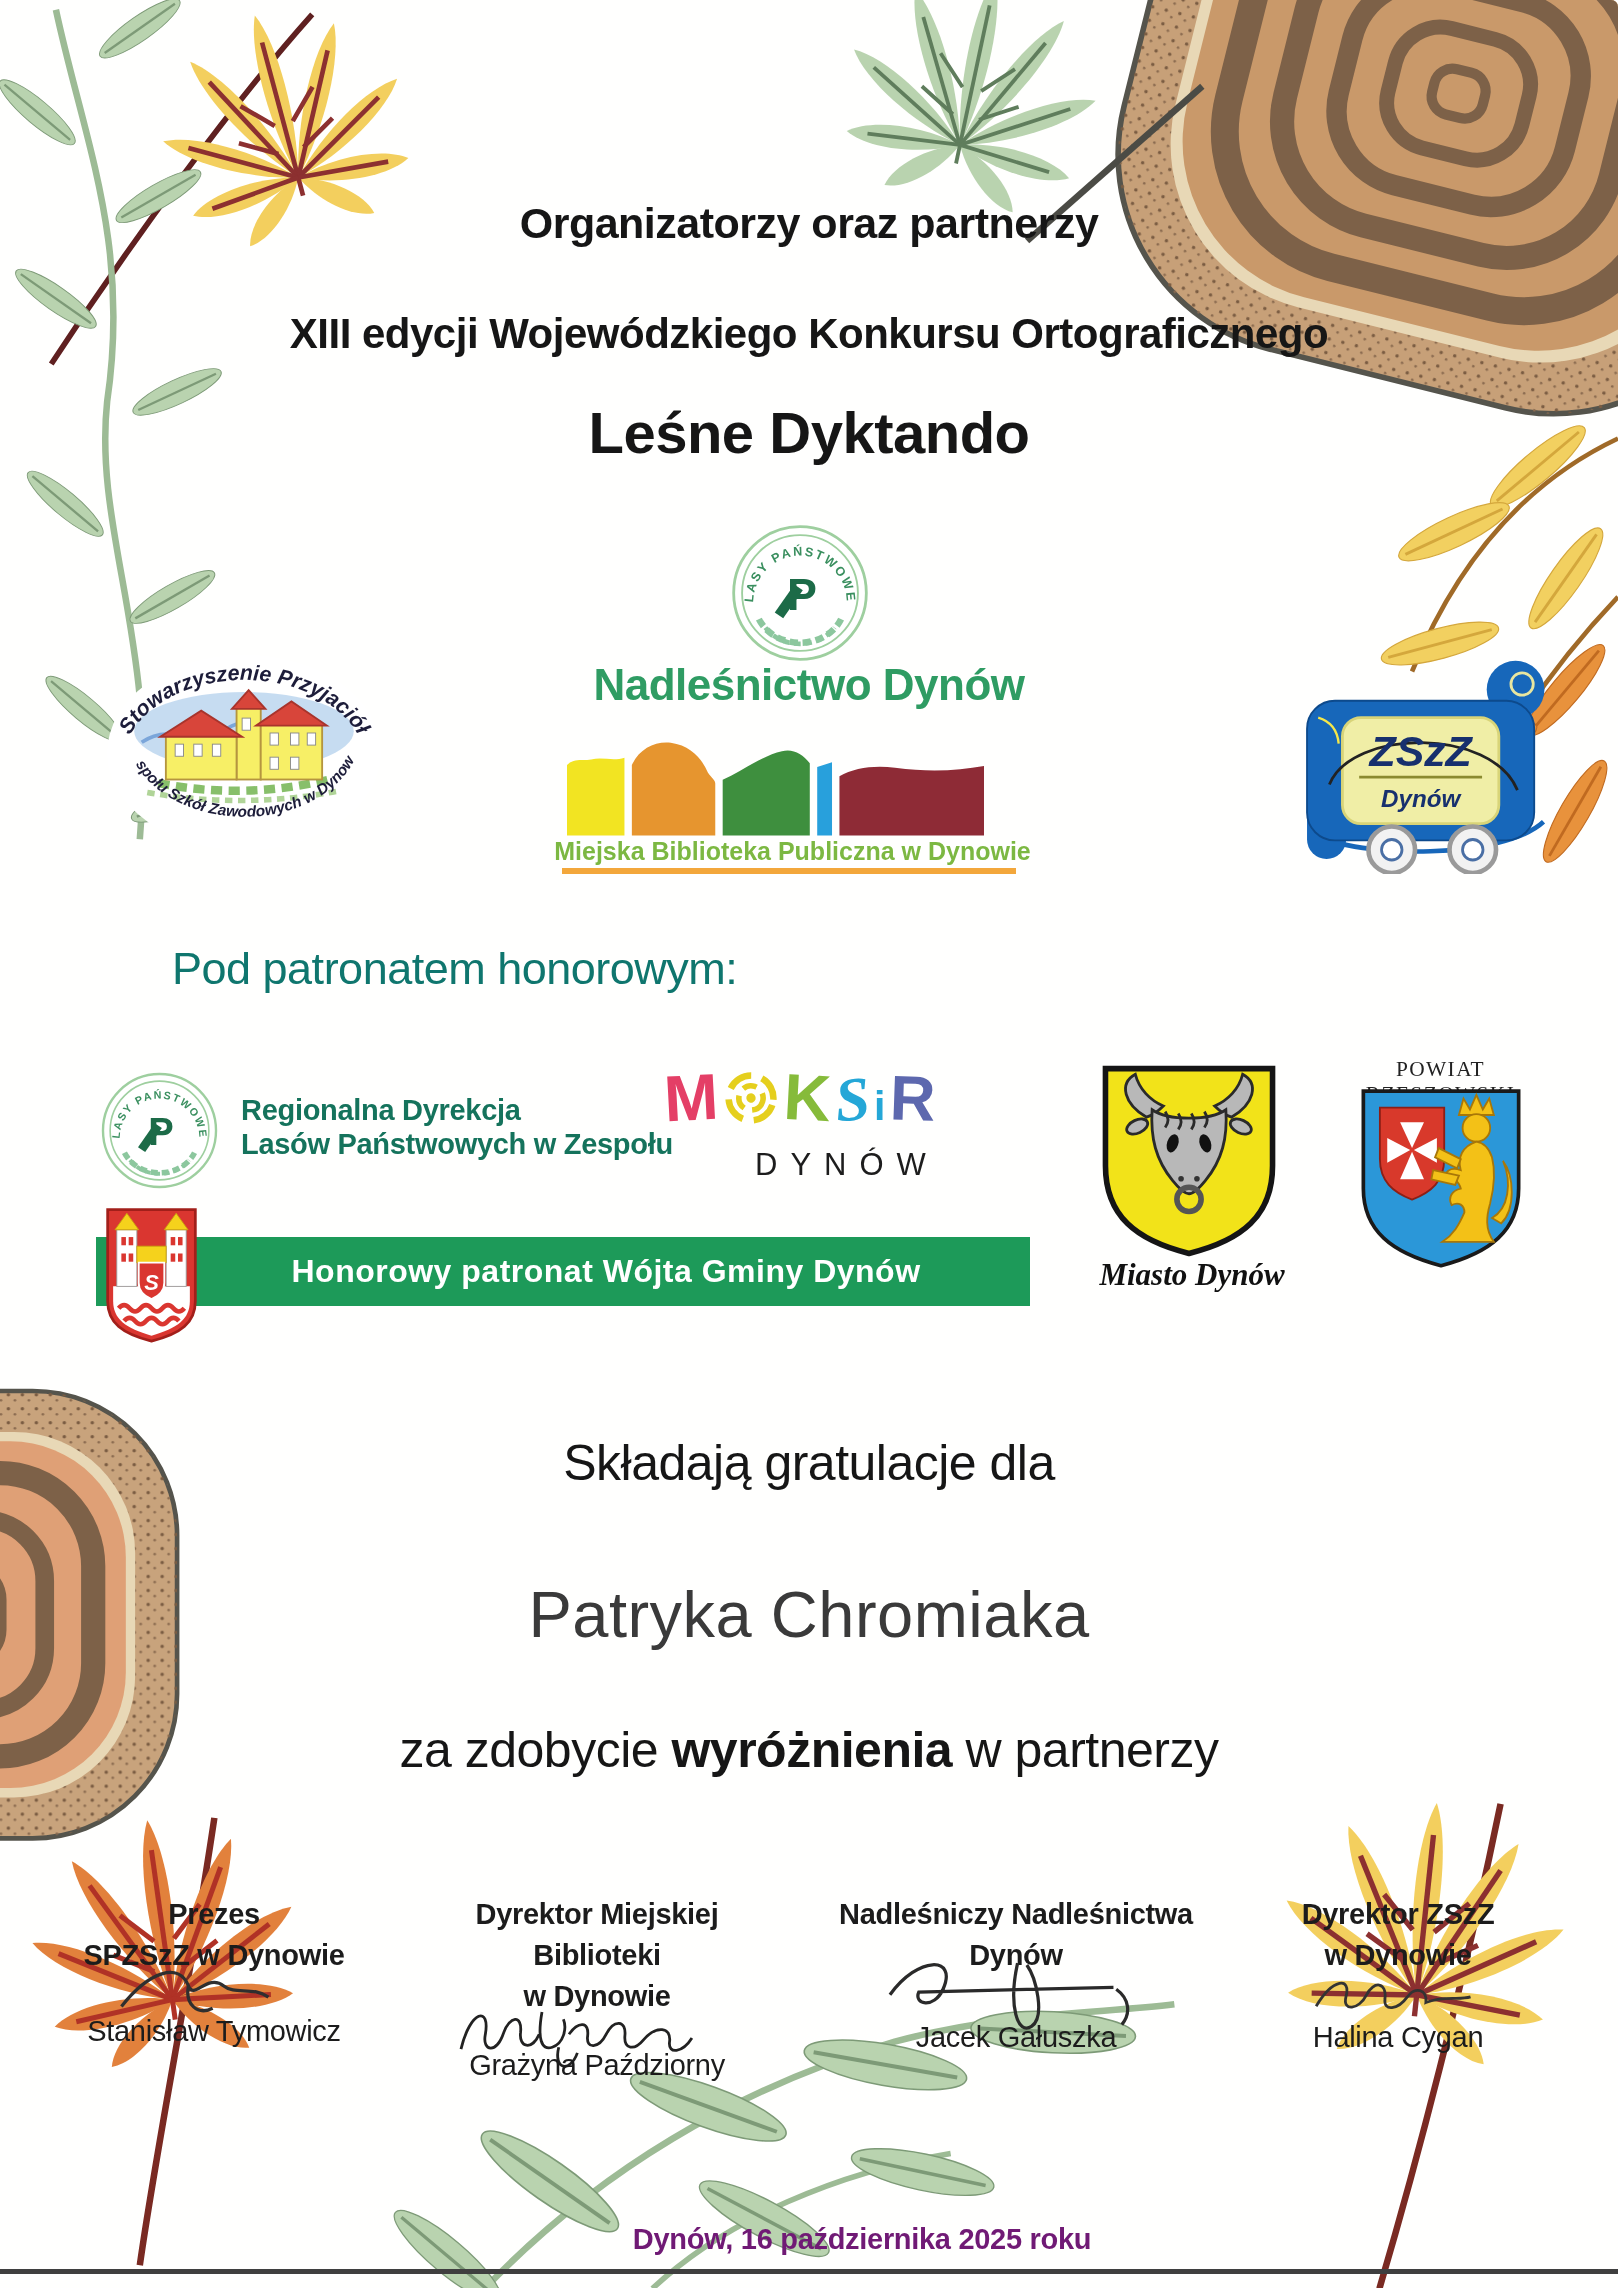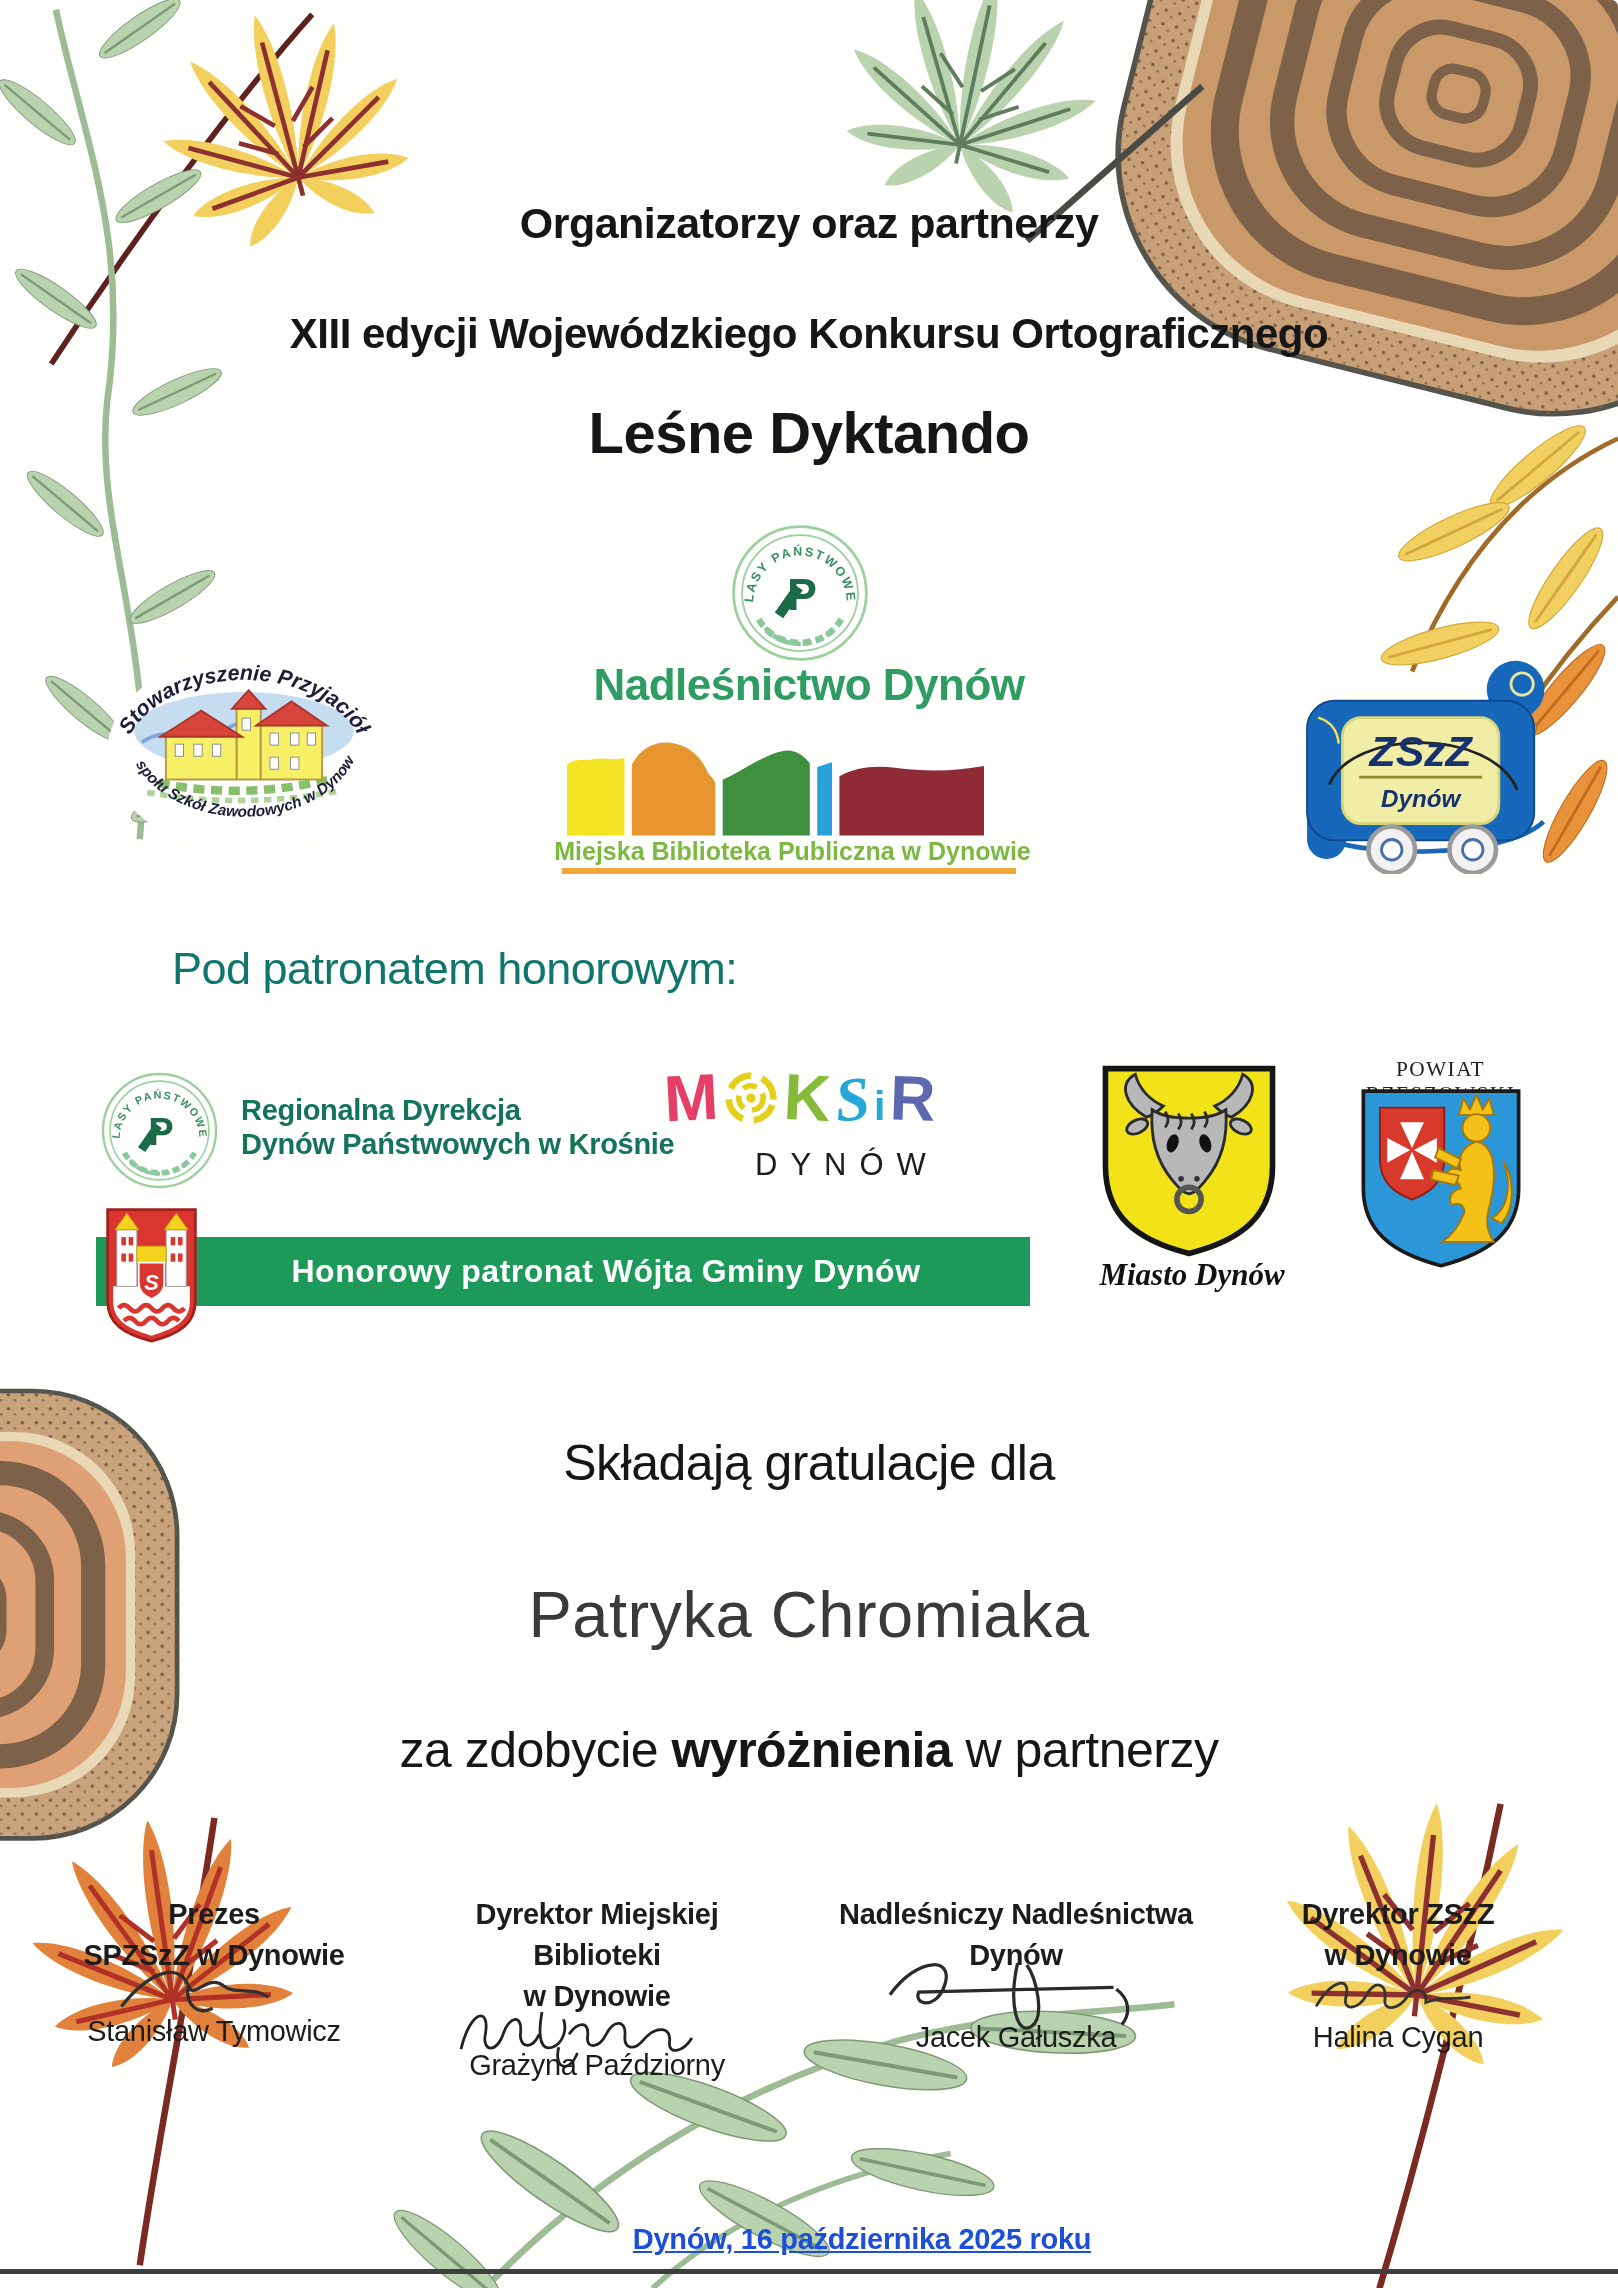--- a/index.html
+++ b/index.html
@@ -237,21 +237,21 @@
     <text font-size="13.5" font-weight="700" fill="#3a8f5f" letter-spacing="2">
       <textPath href="#lparc" startOffset="50%" text-anchor="middle">LASY PAŃSTWOWE</textPath>
     </text>
     <path d="M-27,21 L-6,-9 L3,-3 L-18,27 Z" fill="#1c6b48"></path>
     <text x="2" y="18" text-anchor="middle" font-size="48" font-weight="700" fill="#1c6b48">P</text>
     <path d="M-44,28 A48,42 0 0 0 44,28" stroke="#8cc79e" stroke-width="7" stroke-dasharray="9 5" fill="none"></path>
     <path d="M-37,37 A44,38 0 0 0 37,37" stroke="#8cc79e" stroke-width="5" stroke-dasharray="7 5" fill="none"></path>
   </svg>
   <div class="abs rdlp" style="left:241px;top:1093px;">
     <div>Regionalna Dyrekcja</div>
-    <div>Dynów Państwowych w Krośnie</div>
+    <div>Lasów Państwowych w Zespołu</div>
   </div>
 
   <div class="abs" style="left:664px;top:1065px;width:298px;height:121px;">
     <span class="moksir-letter" style="font-size:65px;color:#e43f66;transform:rotate(-3deg);">M</span>
     <svg width="56" height="56" viewBox="0 0 60 60" style="vertical-align:-5.6px;margin:0 0.9px;">
       <g transform="rotate(18 30 30)">
         <circle cx="30" cy="30" r="24" fill="none" stroke="#e5cf1d" stroke-width="7" stroke-dasharray="27 12"></circle>
         <circle cx="30" cy="30" r="13" fill="none" stroke="#e5cf1d" stroke-width="6" stroke-dasharray="15 9"></circle>
         <circle cx="30" cy="30" r="5" fill="#e5cf1d"></circle>
       </g>
@@ -364,17 +364,17 @@
 
   <div class="abs ctr" style="left:1221px;top:1894px;width:354px;">
     <div class="sig-title">Dyrektor ZSzZ</div>
     <div class="sig-title">w Dynowie</div>
   </div>
   <svg class="abs" style="left:1305px;top:1969px;" width="186" height="54" viewBox="0 0 200 58">
     <path d="M12,40 C30,10 50,8 44,30 C40,46 58,44 66,28 C74,12 88,14 86,32 C84,46 100,44 110,30 C118,18 132,22 130,36 C150,28 165,34 178,30" stroke="#333" stroke-width="3" fill="none"></path>
   </svg>
   <div class="abs ctr sig-name" style="left:1221px;top:2021px;width:354px;">Halina Cygan</div>
 
-  <div class="abs ctr" style="left:559px;top:2223px;width:606px;font-size:29px;font-weight:700;color:#1d4ed8;letter-spacing:-0.3px;text-decoration:underline;">Dynów, 16 października 2025 roku</div>
+  <div class="abs ctr" style="left:559px;top:2223px;width:606px;font-size:29px;font-weight:700;color:#701a75;letter-spacing:-0.3px;">Dynów, 16 października 2025 roku</div>
   <div class="abs" style="left:0;top:2269px;width:1618px;height:4.7px;background:#3f3f3f;"></div>
 
 </div>
 
 
 </body></html>

